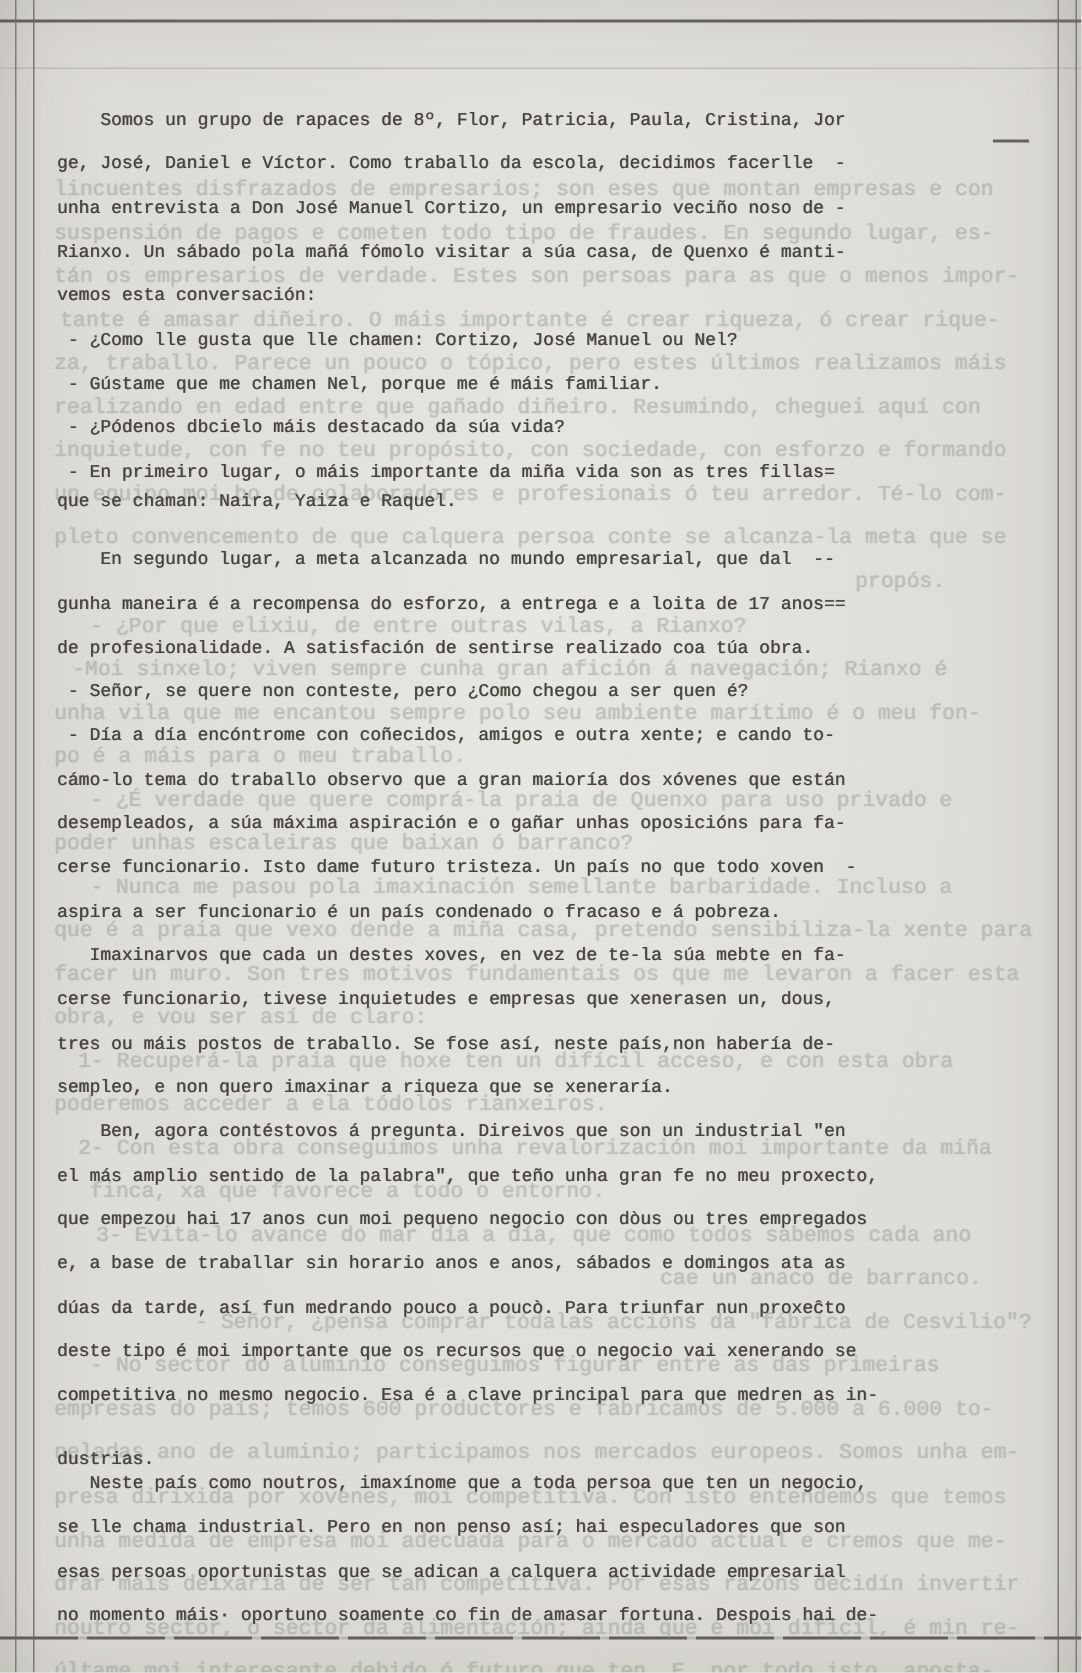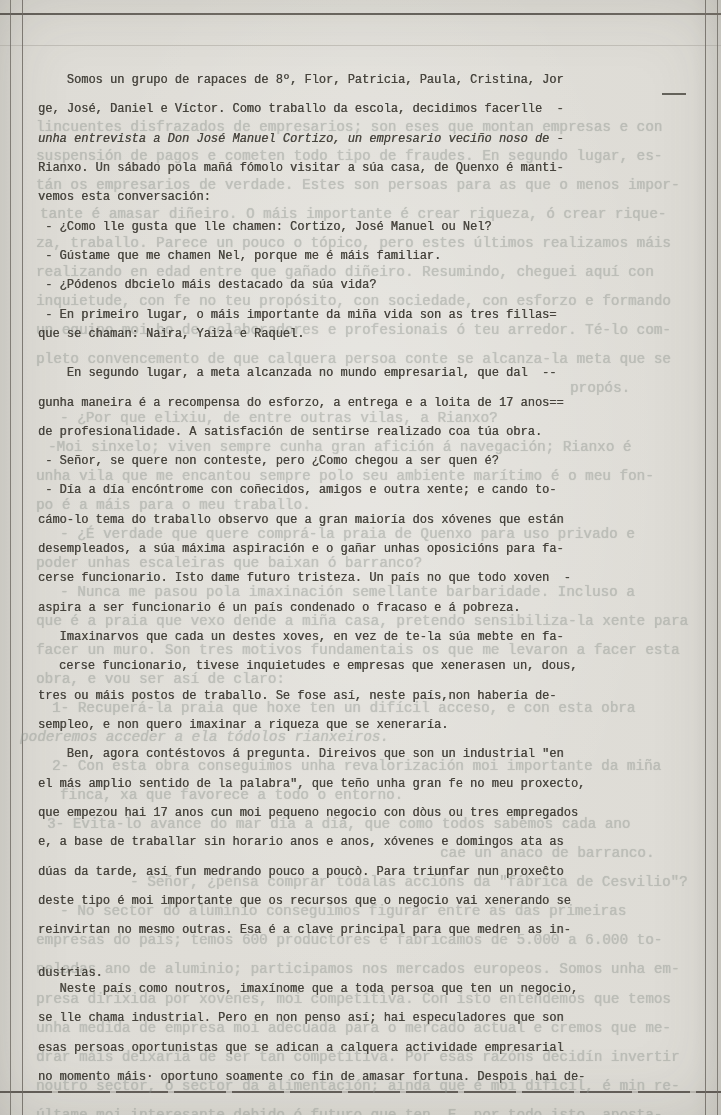--- a/index.html
+++ b/index.html
@@ -70,66 +70,66 @@
       <div class="ghost-line" style="top: 436.55px; left: 48px;">-Moi sinxelo; viven sempre cunha gran afición á navegación; Rianxo é</div>
       <div class="ghost-line" style="top: 465.6px; left: 36px;">unha vila que me encantou sempre polo seu ambiente marítimo é o meu fon-</div>
       <div class="ghost-line" style="top: 494.65px; left: 36px;">po é a máis para o meu traballo.</div>
       <div class="ghost-line" style="top: 523.7px; left: 60px;">- ¿É verdade que quere comprá-la praia de Quenxo para uso privado e</div>
       <div class="ghost-line" style="top: 552.75px; left: 36px;">poder unhas escaleiras que baixan ó barranco?</div>
       <div class="ghost-line" style="top: 581.8px; left: 60px; text-align: center;">- Nunca me pasou pola imaxinación semellante barbaridade. Incluso a</div>
       <div class="ghost-line" style="top: 610.85px; left: 36px;">que é a praia que vexo dende a miña casa, pretendo sensibiliza-la xente para</div>
       <div class="ghost-line" style="top: 639.9px; left: 36px;">facer un muro. Son tres motivos fundamentais os que me levaron a facer esta</div>
       <div class="ghost-line" style="top: 668.95px; left: 36px;">obra, e vou ser así de claro:</div>
       <div class="ghost-line" style="top: 698px; left: 52px;">1- Recuperá-la praia que hoxe ten un difícil acceso, e con esta obra</div>
-      <div class="ghost-line" style="top: 727.05px; left: 20px; font-style: italic;">poderemos acceder a ela tódolos rianxeiros.</div>
+      <div class="ghost-line" style="top: 727.05px; left: 36px;">poderemos acceder a ela tódolos rianxeiros.</div>
       <div class="ghost-line" style="top: 756.1px; left: 52px;">2- Con esta obra conseguimos unha revalorización moi importante da miña</div>
       <div class="ghost-line" style="top: 785.15px; left: 60px;">finca, xa que favorece a todo o entorno.</div>
-      <div class="ghost-line" style="top: 814.2px; left: 47px;">3- Evita-lo avance do mar día a día, que como todos sabemos cada ano</div>
+      <div class="ghost-line" style="top: 814.2px; left: 64px;">3- Evita-lo avance do mar día a día, que como todos sabemos cada ano</div>
       <div class="ghost-line" style="top: 843.25px; left: 440px;">cae un anaco de barranco.</div>
       <div class="ghost-line" style="top: 872.3px; left: 130px;">- Señor, ¿pensa comprar tódalas accións da "fábrica de Cesvilio"?</div>
       <div class="ghost-line" style="top: 901.35px; left: 60px;">- No sector do aluminio conseguimos figurar entre as das primeiras</div>
       <div class="ghost-line" style="top: 930.4px; left: 36px;">empresas do país; temos 600 productores e fabricamos de 5.000 a 6.000 to-</div>
       <div class="ghost-line" style="top: 959.45px; left: 36px;">neladas ano de aluminio; participamos nos mercados europeos. Somos unha em-</div>
       <div class="ghost-line" style="top: 988.5px; left: 36px;">presa dirixida por xovenes, moi competitiva. Con isto entendemos que temos</div>
       <div class="ghost-line" style="top: 1017.55px; left: 36px;">unha medida de empresa moi adecuada para o mercado actual e cremos que me-</div>
       <div class="ghost-line" style="top: 1046.6px; left: 36px;">drar máis deixaría de ser tan competitiva. Por esas razóns decidín invertir</div>
       <div class="ghost-line" style="top: 1075.65px; left: 36px;">noutro sector, o sector da alimentación; ainda que é moi difícil, é min re-</div>
       <div class="ghost-line" style="top: 1104.7px; left: 36px;">últame moi interesante debido ó futuro que ten. E, por todo isto, aposta-</div>
     </div>
   <div id="typed-text">
       <div class="typed-line" style="top: 70px;">    Somos un grupo de rapaces de 8º, Flor, Patricia, Paula, Cristina, Jor</div>
       <div class="typed-line" style="top: 99.32px;">ge, José, Daniel e Víctor. Como traballo da escola, decidimos facerlle  -</div>
-      <div class="typed-line" style="top: 128.64px; font-style: italic;">unha entrevista a Don José Manuel Cortizo, un empresario veciño noso de -</div>
+      <div class="typed-line" style="top: 128.64px;">unha entrevista a Don José Manuel Cortizo, un empresario veciño noso de -</div>
       <div class="typed-line" style="top: 157.96px;">Rianxo. Un sábado pola mañá fómolo visitar a súa casa, de Quenxo é manti-</div>
       <div class="typed-line" style="top: 187.28px;">vemos esta conversación:</div>
       <div class="typed-line" style="top: 216.6px;"> - ¿Como lle gusta que lle chamen: Cortizo, José Manuel ou Nel?</div>
       <div class="typed-line" style="top: 245.92px;"> - Gústame que me chamen Nel, porque me é máis familiar.</div>
       <div class="typed-line" style="top: 275.24px;"> - ¿Pódenos dbcielo máis destacado da súa vida?</div>
       <div class="typed-line" style="top: 304.56px;"> - En primeiro lugar, o máis importante da miña vida son as tres fillas=</div>
       <div class="typed-line" style="top: 324px;">que se chaman: Naira, Yaiza e Raquel.</div>
       <div class="typed-line" style="top: 363.2px;">    En segundo lugar, a meta alcanzada no mundo empresarial, que dal  --</div>
       <div class="typed-line" style="top: 392.52px;">gunha maneira é a recompensa do esforzo, a entrega e a loita de 17 anos==</div>
       <div class="typed-line" style="top: 421.84px;">de profesionalidade. A satisfación de sentirse realizado coa túa obra.</div>
       <div class="typed-line" style="top: 451.16px;"> - Señor, se quere non conteste, pero ¿Como chegou a ser quen é?</div>
       <div class="typed-line" style="top: 480.48px;"> - Día a día encóntrome con coñecidos, amigos e outra xente; e cando to-</div>
       <div class="typed-line" style="top: 509.8px;">cámo-lo tema do traballo observo que a gran maioría dos xóvenes que están</div>
       <div class="typed-line" style="top: 539.12px;">desempleados, a súa máxima aspiración e o gañar unhas oposicións para fa-</div>
       <div class="typed-line" style="top: 568.44px;">cerse funcionario. Isto dame futuro tristeza. Un país no que todo xoven  -</div>
       <div class="typed-line" style="top: 597.76px;">aspira a ser funcionario é un país condenado o fracaso e á pobreza.</div>
       <div class="typed-line" style="top: 627.08px;">   Imaxinarvos que cada un destes xoves, en vez de te-la súa mebte en fa-</div>
-      <div class="typed-line" style="top: 656.4px; margin-left: 21px;">cerse funcionario, tivese inquietudes e empresas que xenerasen un, dous,</div>
+      <div class="typed-line" style="top: 656.4px;">cerse funcionario, tivese inquietudes e empresas que xenerasen un, dous,</div>
       <div class="typed-line" style="top: 685.72px;">tres ou máis postos de traballo. Se fose así, neste país,non habería de-</div>
       <div class="typed-line" style="top: 715.04px;">sempleo, e non quero imaxinar a riqueza que se xeneraría.</div>
       <div class="typed-line" style="top: 744.36px;">    Ben, agora contéstovos á pregunta. Direivos que son un industrial "en</div>
       <div class="typed-line" style="top: 773.68px;">el más amplio sentido de la palabra", que teño unha gran fe no meu proxecto,</div>
       <div class="typed-line" style="top: 803px;">que empezou hai 17 anos cun moi pequeno negocio con dòus ou tres empregados</div>
-      <div class="typed-line" style="top: 832.32px;">e, a base de traballar sin horario anos e anos, xóvenes e domingos ata as</div>
+      <div class="typed-line" style="top: 832.32px;">e, a base de traballar sin horario anos e anos, sábados e domingos ata as</div>
       <div class="typed-line" style="top: 861.64px; font-family: Liberation Mono, monospace;">dúas da tarde, así fun medrando pouco a poucò. Para triunfar nun proxeĉto</div>
       <div class="typed-line" style="top: 890.96px;">deste tipo é moi importante que os recursos que o negocio vai xenerando se</div>
-      <div class="typed-line" style="top: 920.28px;">reinvirtan no mesmo outras. Esa é a clave principal para que medren as in-</div>
+      <div class="typed-line" style="top: 920.28px;">competitiva no mesmo negocio. Esa é a clave principal para que medren as in-</div>
       <div class="typed-line" style="top: 963px;">dustrias.</div>
       <div class="typed-line" style="top: 978.92px;">   Neste país como noutros, imaxínome que a toda persoa que ten un negocio,</div>
       <div class="typed-line" style="top: 1008.24px;">se lle chama industrial. Pero en non penso así; hai especuladores que son</div>
       <div class="typed-line" style="top: 1037.56px;">esas persoas oportunistas que se adican a calquera actividade empresarial</div>
       <div class="typed-line" style="top: 1066.88px;">no momento máis· oportuno soamente co fin de amasar fortuna. Despois hai de-</div>
     </div>
 
   <div class="underline-mark" style="left:662px;top:93px;width:24px;"></div>
 </div>
 

